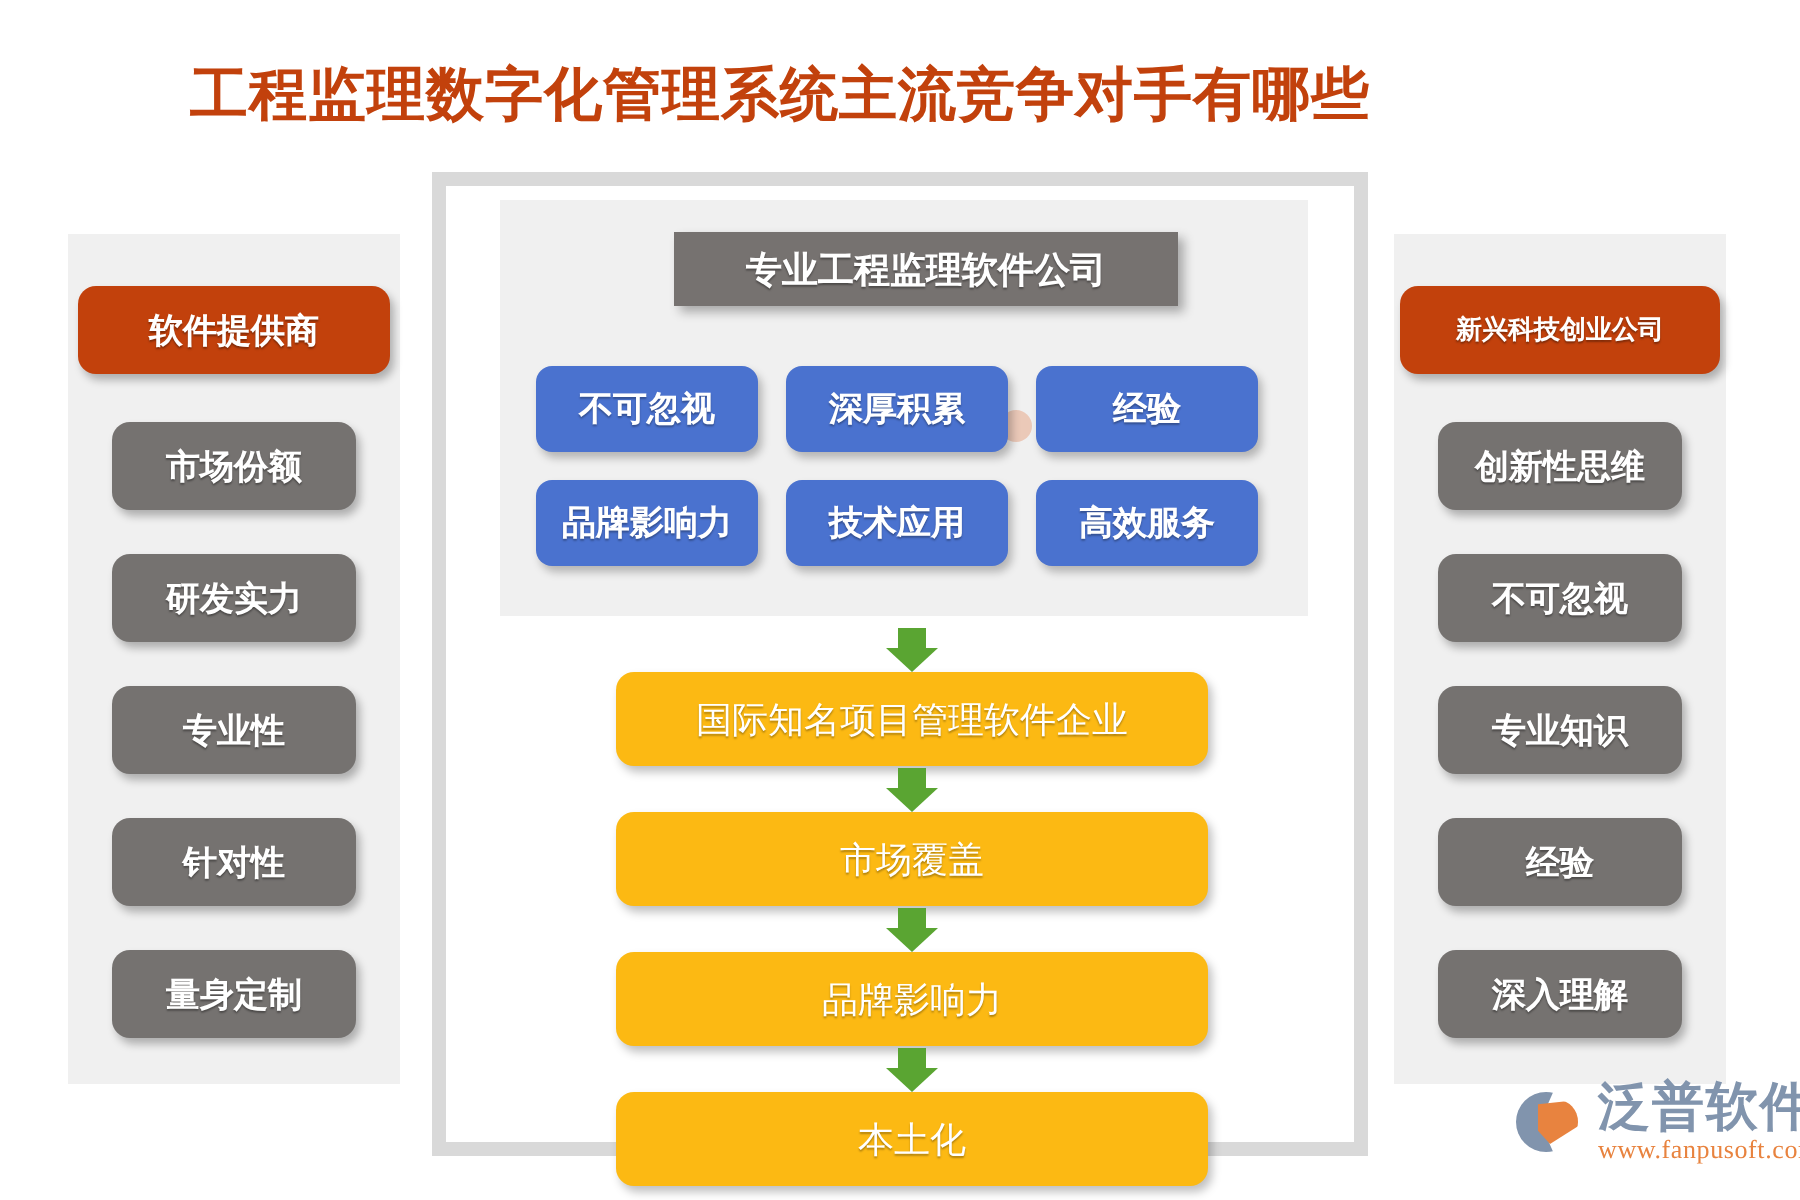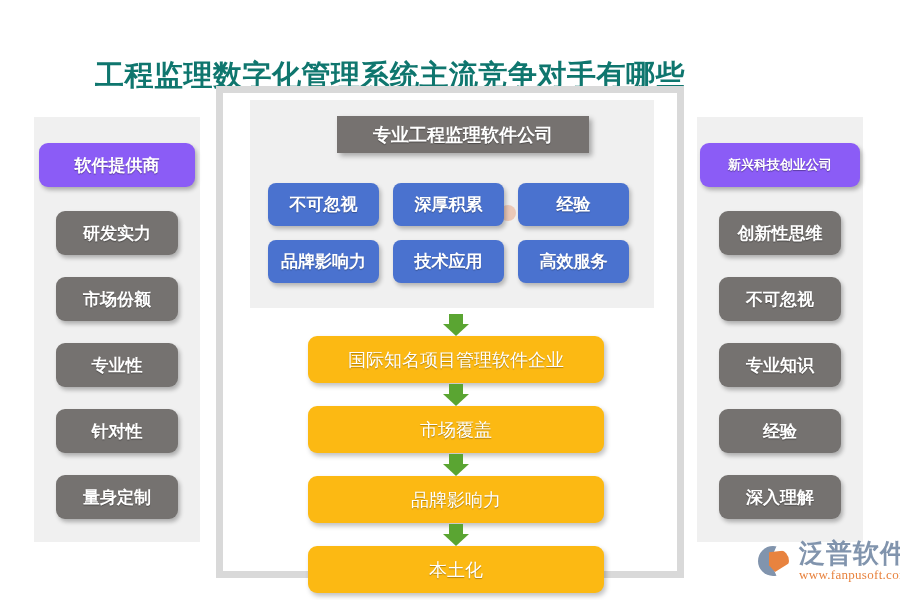--- a/index.html
+++ b/index.html
@@ -23,25 +23,24 @@
 
   
   .page-title {
     position: absolute;
     left: 0;
     top: 28px;
     width: 780px;
     text-align: center;
     font-size: 29px;
     font-weight: bold;
-    color: #0f766e;
+    color: #c2410c;
     letter-spacing: 0.5px;
     font-family: "Liberation Serif", "DejaVu Serif", serif;
     white-space: nowrap;
-    margin-top: 28px;
   }
 
   
   .side-col {
     position: absolute;
     background: #f0f0f0;
     top: 117px;
     height: 425px;
     display: flex;
     flex-direction: column;
@@ -62,21 +61,21 @@
     color: #ffffff;
     font-size: 17px;
     font-weight: bold;
     margin-bottom: 22px;
     box-shadow: 2px 3px 4px rgba(0,0,0,0.28);
     white-space: nowrap;
     text-shadow: 0 1px 1px rgba(0,0,0,0.35);
     box-sizing: border-box;
   }
   .pill.head {
-    background: #8b5cf6;
+    background: #c2410c;
     width: 156px;
     margin-bottom: 24px;
   }
   .pill.item {
     background: #757270;
   }
   .side-col.right .pill.head {
     width: 160px;
     font-size: 13px;
   }
@@ -292,22 +291,22 @@
 </style>
 </head>
 <body>
 
 <div class="page">
 
   <div class="page-title">工程监理数字化管理系统主流竞争对手有哪些</div>
 
   <div class="side-col left">
     <div class="pill head">软件提供商</div>
+    <div class="pill item">市场份额</div>
     <div class="pill item">研发实力</div>
-    <div class="pill item">市场份额</div>
     <div class="pill item">专业性</div>
     <div class="pill item">针对性</div>
     <div class="pill item">量身定制</div>
   </div>
 
   <div class="side-col right">
     <div class="pill head">新兴科技创业公司</div>
     <div class="pill item">创新性思维</div>
     <div class="pill item">不可忽视</div>
     <div class="pill item">专业知识</div>

